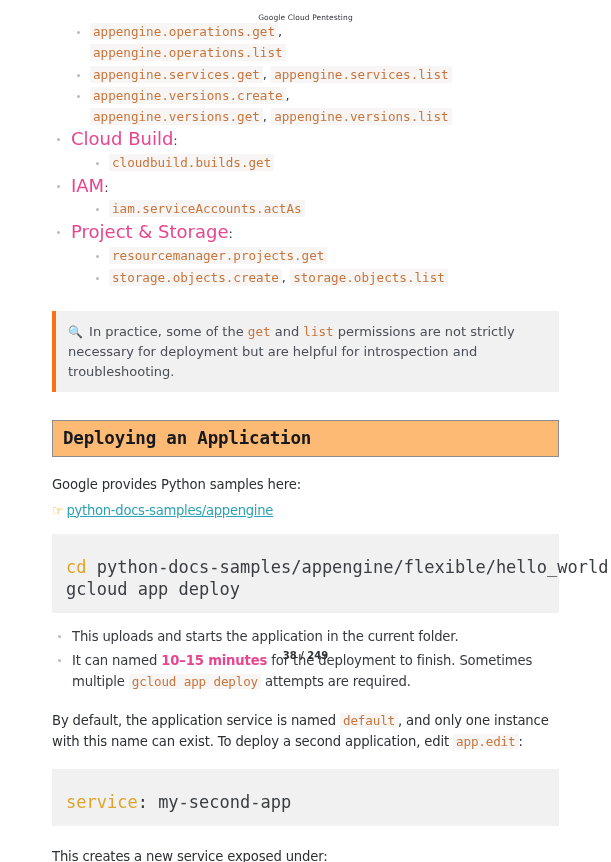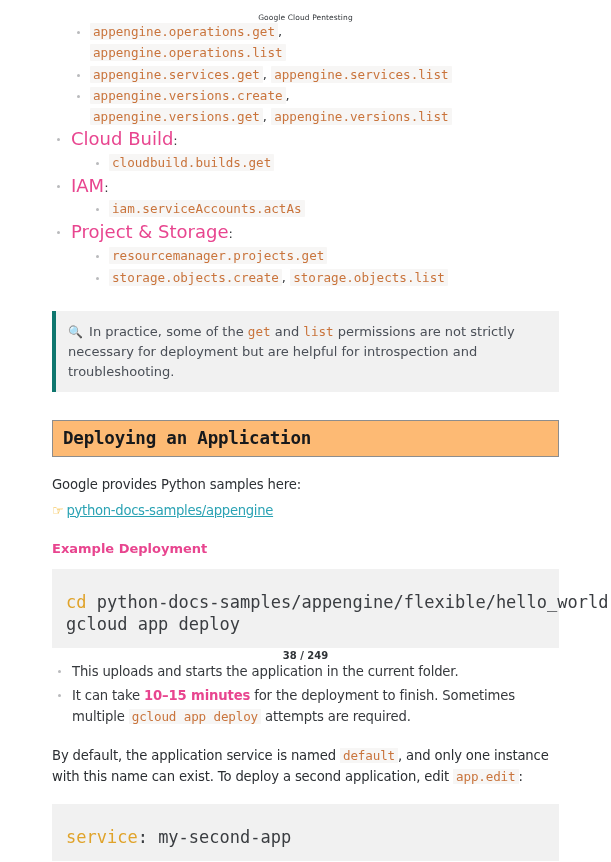--- a/index.html
+++ b/index.html
@@ -121,21 +121,21 @@
     font-weight: normal;
     font-family: "DejaVu Sans", sans-serif;
     font-size: 18px;
   }
   .colon { color: #36393d; font-size: 13px; }
 
   
   .note {
     margin: 22px 0 0 0;
     background: #f1f1f1;
-    border-left: 4px solid #0f766e;
+    border-left: 4px solid #f97316;
     padding: 11px 14px 11px 12px;
     font-size: 13px;
     line-height: 19.5px;
     color: #4a4f57;
     font-family: "DejaVu Sans", sans-serif;
   }
   .note .code { background: transparent; padding: 0; }
   .note .magn {
     font-size: 12px;
     margin-right: 2px;
@@ -283,28 +283,27 @@
     </ul>
 
     <div class="note"><span class="magn">🔍</span> <span>In practice, some of the</span> <span class="code">get</span> <span>and</span> <span class="code">list</span> <span>permissions are not strictly necessary for deployment but are helpful for introspection and troubleshooting.</span></div>
 
     <div class="sec-head">Deploying an Application</div>
 
     <p class="body">Google provides Python samples here:</p>
 
     <p class="body tight"><span class="hand">☞</span><a class="link" href="#">python-docs-samples/appengine</a></p>
 
-    <div class="subhead">Example Deployment</div>
 
     <pre class="block"><span class="kw">cd</span><span> python-docs-samples/appengine/flexible/hello_world</span>
 <span>gcloud app deploy</span></pre>
 
     <ul class="bul-plain" style="margin-top:13px;">
       <li>This uploads and starts the application in the current folder.</li>
-      <li><span>It can take</span> <span class="pink-b">10–15 minutes</span> <span>for the deployment to finish. Sometimes multiple</span> <span class="ilcode-plain">gcloud app deploy</span> <span>attempts are required.</span></li>
+      <li><span>It can named</span> <span class="pink-b">10–15 minutes</span> <span>for the deployment to finish. Sometimes multiple</span> <span class="ilcode-plain">gcloud app deploy</span> <span>attempts are required.</span></li>
     </ul>
 
     <p class="body"><span>By default, the application service is named</span> <span class="ilcode-plain">default</span><span>, and only one instance with this name can exist. To deploy a second application, edit</span> <span class="ilcode-plain">app.edit</span><span>:</span></p>
 
     <pre class="block" style="margin-top:16px;"><span class="kw">service</span><span>: my-second-app</span></pre>
 
     <p class="body" style="margin-top:20px;">This creates a new service exposed under:</p>
 
   </div>
 

